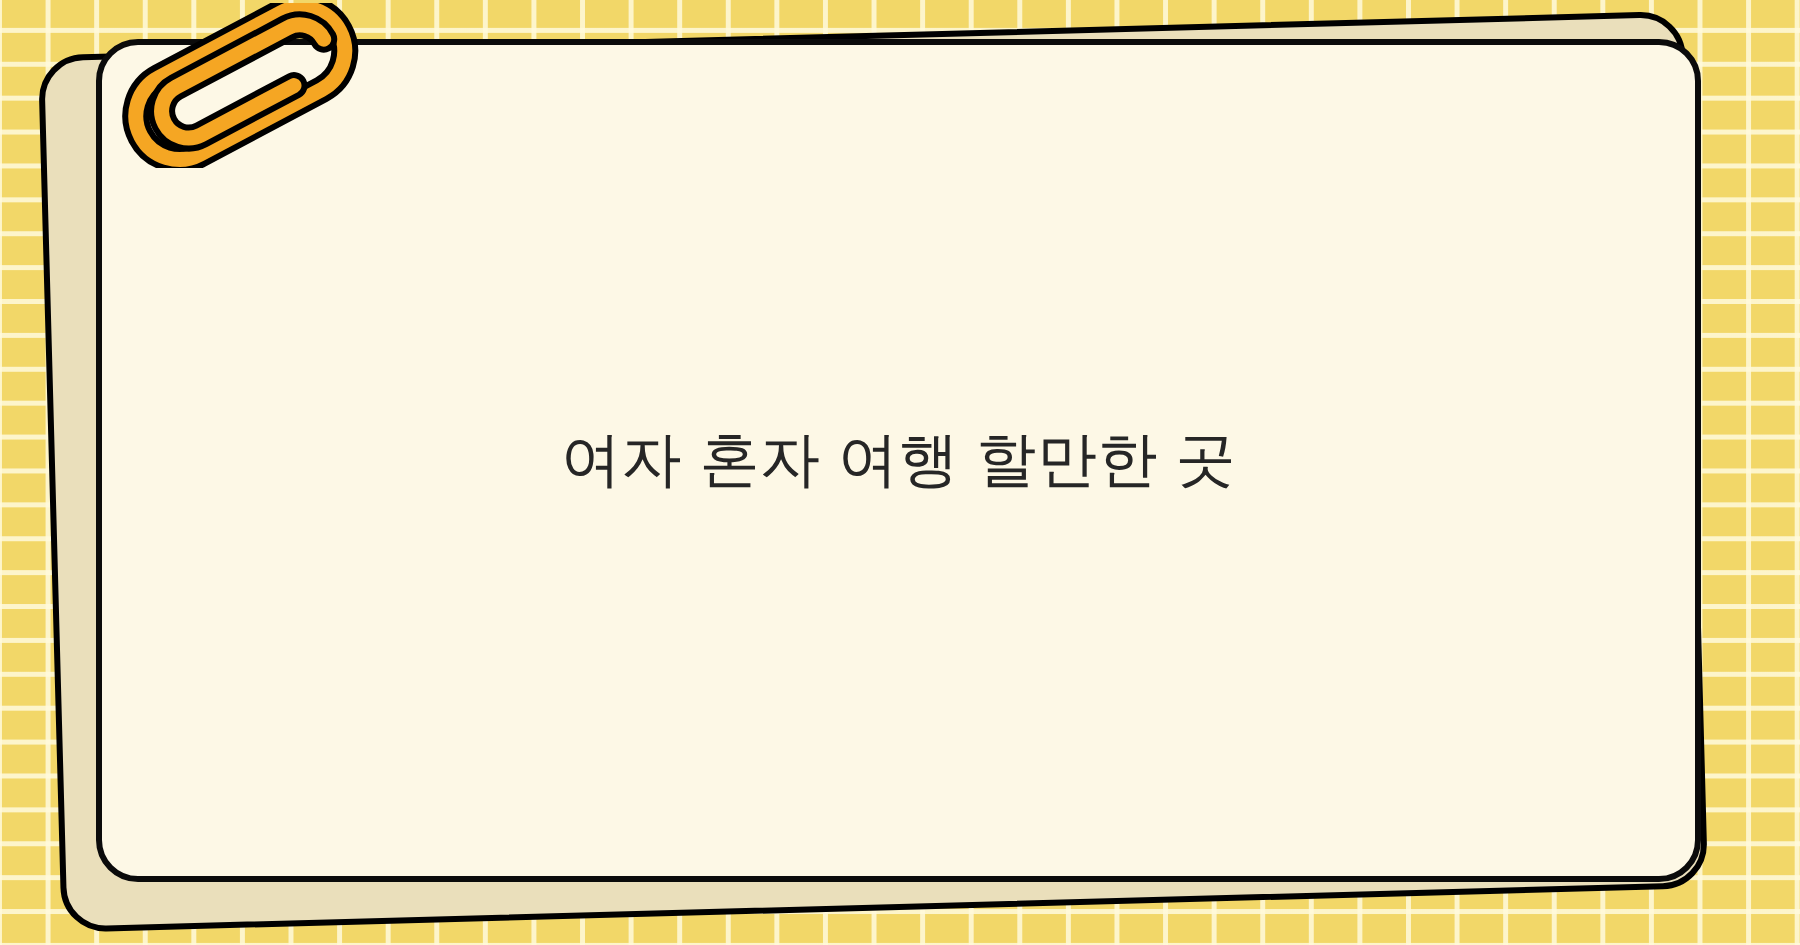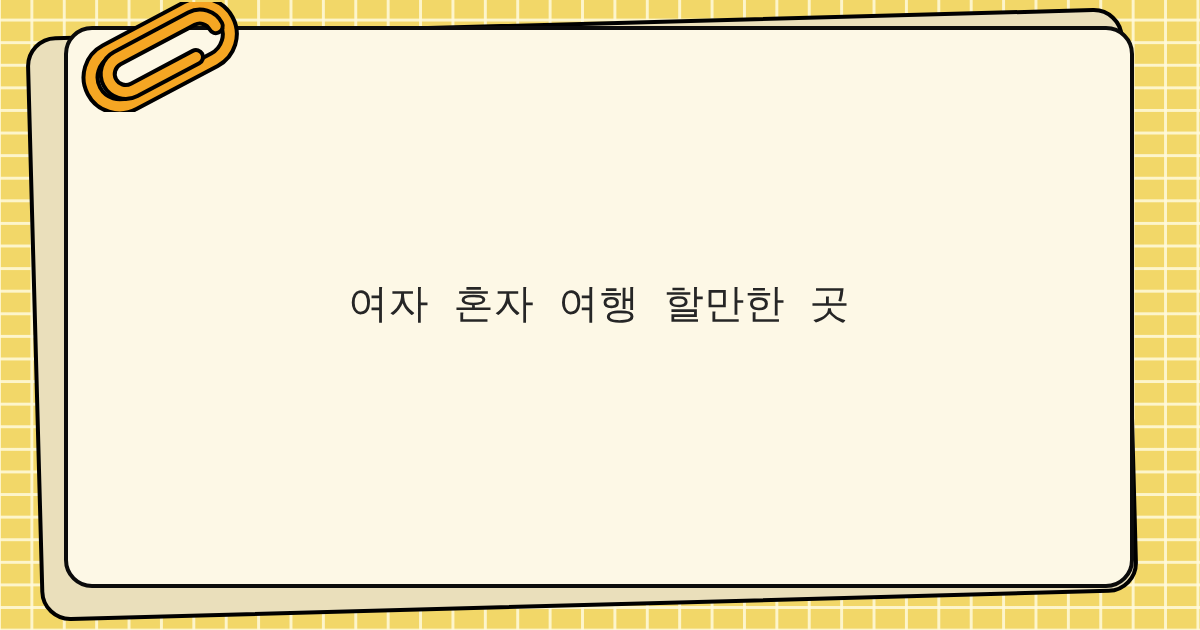--- a/index.html
+++ b/index.html
@@ -61,21 +61,21 @@
     border: 4px solid #0b0b0b;
     border-radius: 28px;
     box-sizing: border-box;
     display: flex;
     align-items: center;
     justify-content: center;
   }
 
   
   #card-title {
-    font-family: Liberation Mono, monospace;
+    font-family: Liberation Sans, sans-serif;
     font-size: 40px;
     font-weight: 400;
     line-height: 1.35;
     color: #262626;
     letter-spacing: 0.4px;
     text-align: center;
     padding: 0 60px;
     margin: 0;
     white-space: pre-wrap;
     word-break: keep-all;

